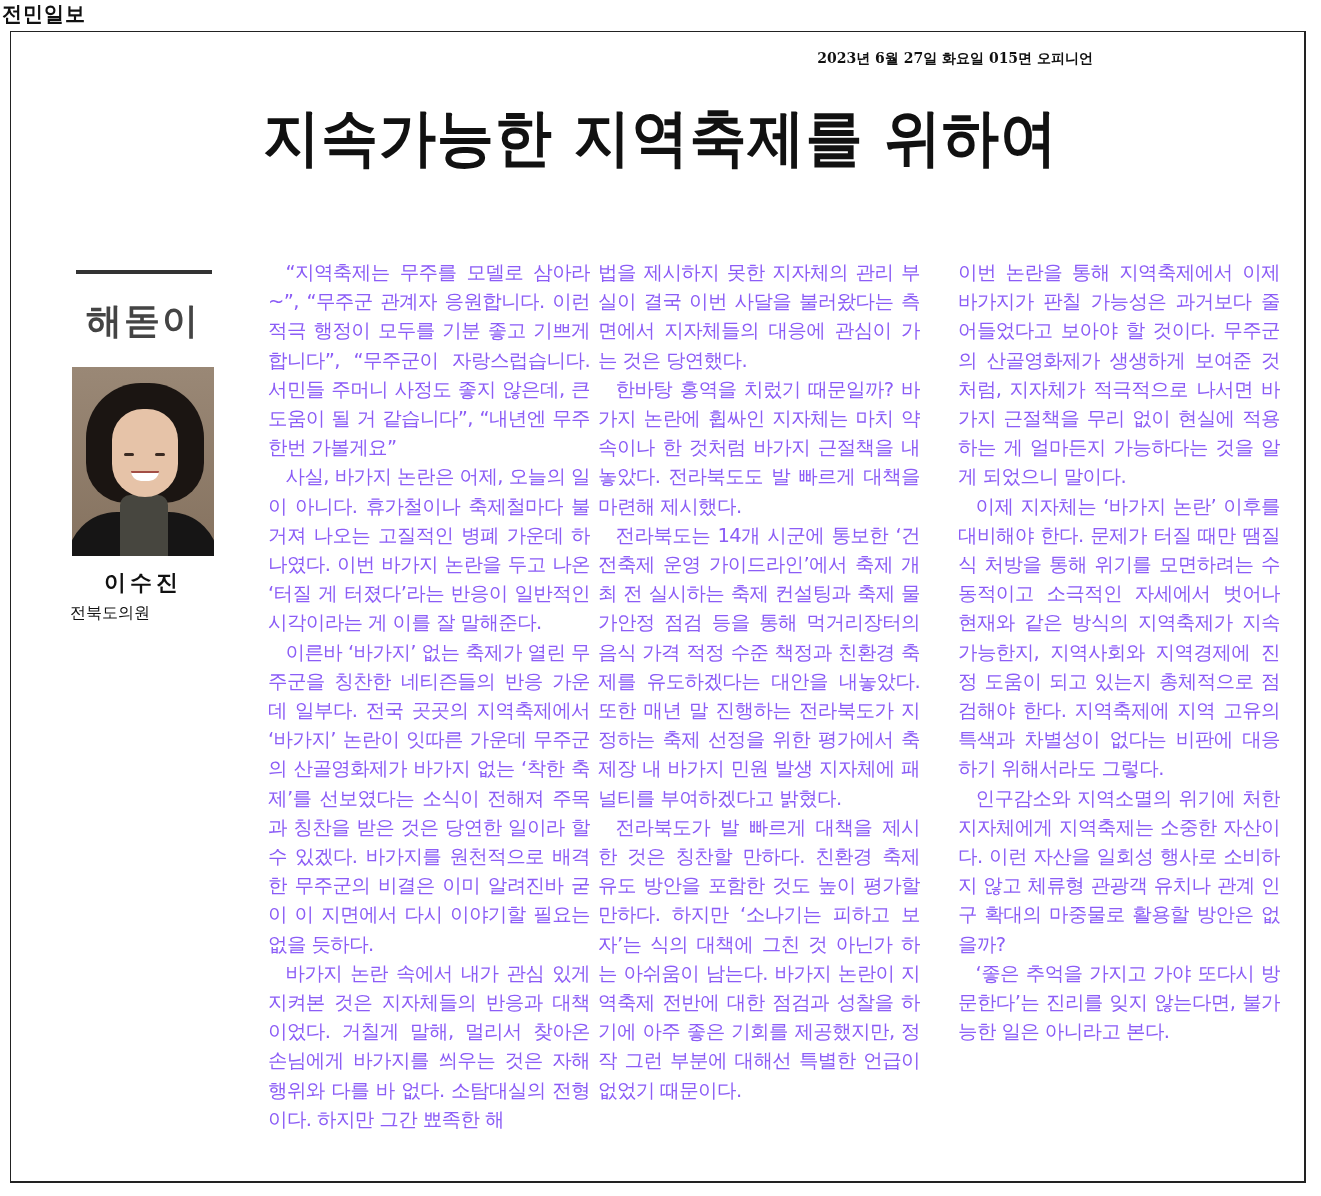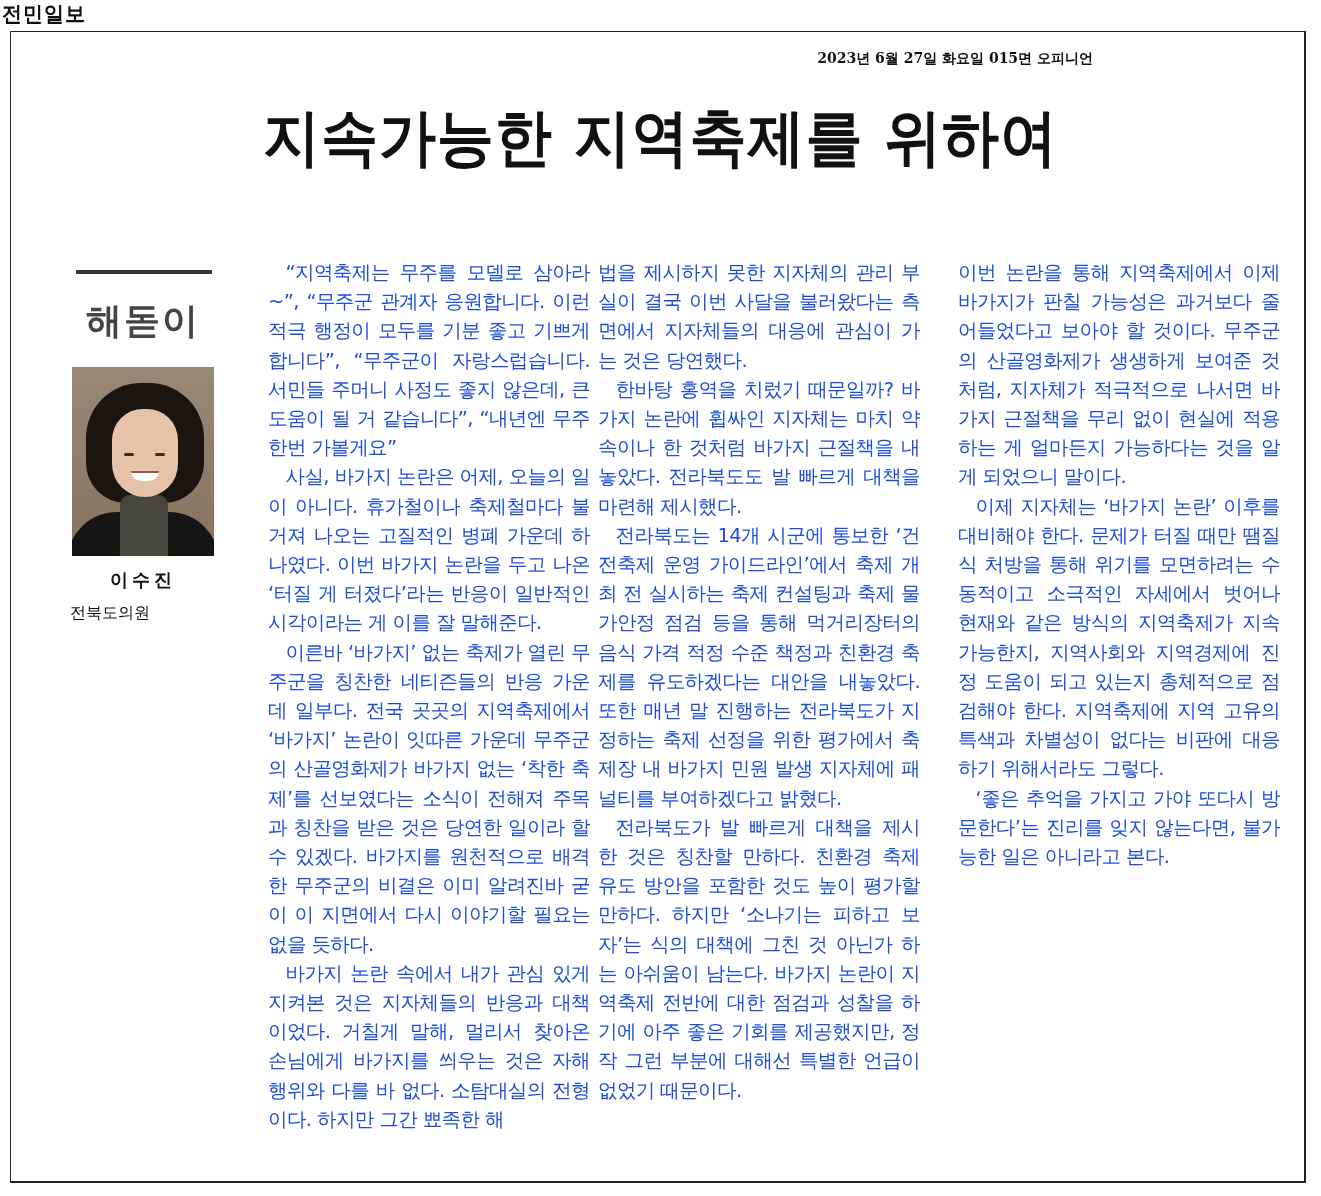--- a/index.html
+++ b/index.html
@@ -65,31 +65,31 @@
     .portrait .body {
       position: absolute; left: -5px; top: 145px; width: 152px; height: 60px;
       background: #161515; border-radius: 50px 50px 0 0;
     }
     .portrait .turtleneck {
       position: absolute; left: 48px; top: 128px; width: 48px; height: 62px;
       background: #47463f; border-radius: 10px 10px 0 0;
     }
     .author-name {
       position: absolute; left: 0; top: 298px; width: 146px; text-align: center;
-      font-family: "DejaVu Sans", sans-serif; font-weight: bold; font-size: 18px;
+      font-family: "DejaVu Sans", sans-serif; font-weight: bold; font-size: 22px;
       letter-spacing: 4px; color: #111;
     }
     .author-title {
       position: absolute; left: 0; top: 333px; width: 146px; 
       font-family: "DejaVu Sans", sans-serif; font-size: 16px; color: #111;
     }
     .col {
       position: absolute; top: 258px; width: 322px;
       font-family: "DejaVu Sans", sans-serif; font-size: 19.5px; line-height: 29.2px;
-      color: #1d4ed8; text-align: justify; letter-spacing: -0.6px;
+      color: #8b5cf6; text-align: justify; letter-spacing: -0.6px;
     }
     .col p { margin: 0; text-indent: 0.9em; }
     .col p.cont { text-indent: 0; }
     .col1 { left: 268px; }
     .col2 { left: 581px; margin-left: 17px; }
     .col3 { left: 958px; }
   </style>
 </head>
 <body>
 
@@ -129,14 +129,15 @@
 <div class="col col2">
   <p class="cont">법을 제시하지 못한 지자체의 관리 부실이 결국 이번 사달을 불러왔다는 측면에서 지자체들의 대응에 관심이 가는 것은 당연했다.</p>
   <p>한바탕 홍역을 치렀기 때문일까? 바가지 논란에 휩싸인 지자체는 마치 약속이나 한 것처럼 바가지 근절책을 내놓았다. 전라북도도 발 빠르게 대책을 마련해 제시했다.</p>
   <p>전라북도는 14개 시군에 통보한 ‘건전축제 운영 가이드라인’에서 축제 개최 전 실시하는 축제 컨설팅과 축제 물가안정 점검 등을 통해 먹거리장터의 음식 가격 적정 수준 책정과 친환경 축제를 유도하겠다는 대안을 내놓았다. 또한 매년 말 진행하는 전라북도가 지정하는 축제 선정을 위한 평가에서 축제장 내 바가지 민원 발생 지자체에 패널티를 부여하겠다고 밝혔다.</p>
   <p>전라북도가 발 빠르게 대책을 제시한 것은 칭찬할 만하다. 친환경 축제 유도 방안을 포함한 것도 높이 평가할 만하다. 하지만 ‘소나기는 피하고 보자’는 식의 대책에 그친 것 아닌가 하는 아쉬움이 남는다. 바가지 논란이 지역축제 전반에 대한 점검과 성찰을 하기에 아주 좋은 기회를 제공했지만, 정작 그런 부분에 대해선 특별한 언급이 없었기 때문이다.</p>
 </div>
 
 <div class="col col3">
   <p class="cont">이번 논란을 통해 지역축제에서 이제 바가지가 판칠 가능성은 과거보다 줄어들었다고 보아야 할 것이다. 무주군의 산골영화제가 생생하게 보여준 것처럼, 지자체가 적극적으로 나서면 바가지 근절책을 무리 없이 현실에 적용하는 게 얼마든지 가능하다는 것을 알게 되었으니 말이다.</p>
   <p>이제 지자체는 ‘바가지 논란’ 이후를 대비해야 한다. 문제가 터질 때만 땜질식 처방을 통해 위기를 모면하려는 수동적이고 소극적인 자세에서 벗어나 현재와 같은 방식의 지역축제가 지속가능한지, 지역사회와 지역경제에 진정 도움이 되고 있는지 총체적으로 점검해야 한다. 지역축제에 지역 고유의 특색과 차별성이 없다는 비판에 대응하기 위해서라도 그렇다.</p>
+  <p>인구감소와 지역소멸의 위기에 처한 지자체에게 지역축제는 소중한 자산이다. 이런 자산을 일회성 행사로 소비하지 않고 체류형 관광객 유치나 관계 인구 확대의 마중물로 활용할 방안은 없을까?</p>
   <p>‘좋은 추억을 가지고 가야 또다시 방문한다’는 진리를 잊지 않는다면, 불가능한 일은 아니라고 본다.</p>
 </div>
 
 </body></html>

